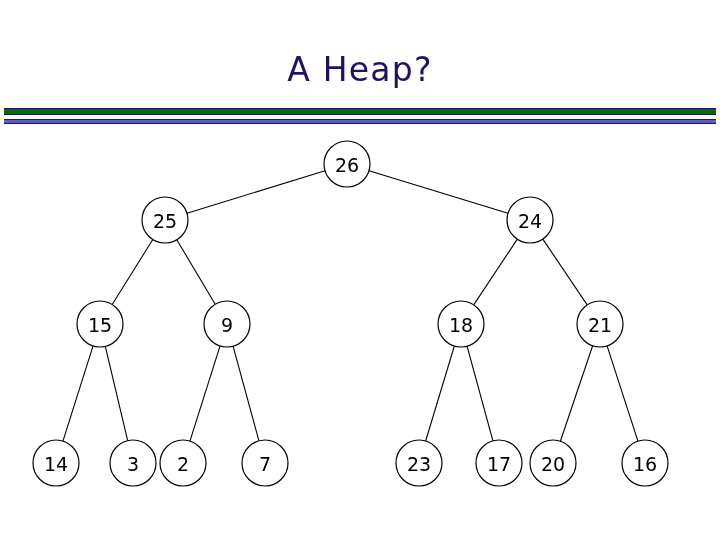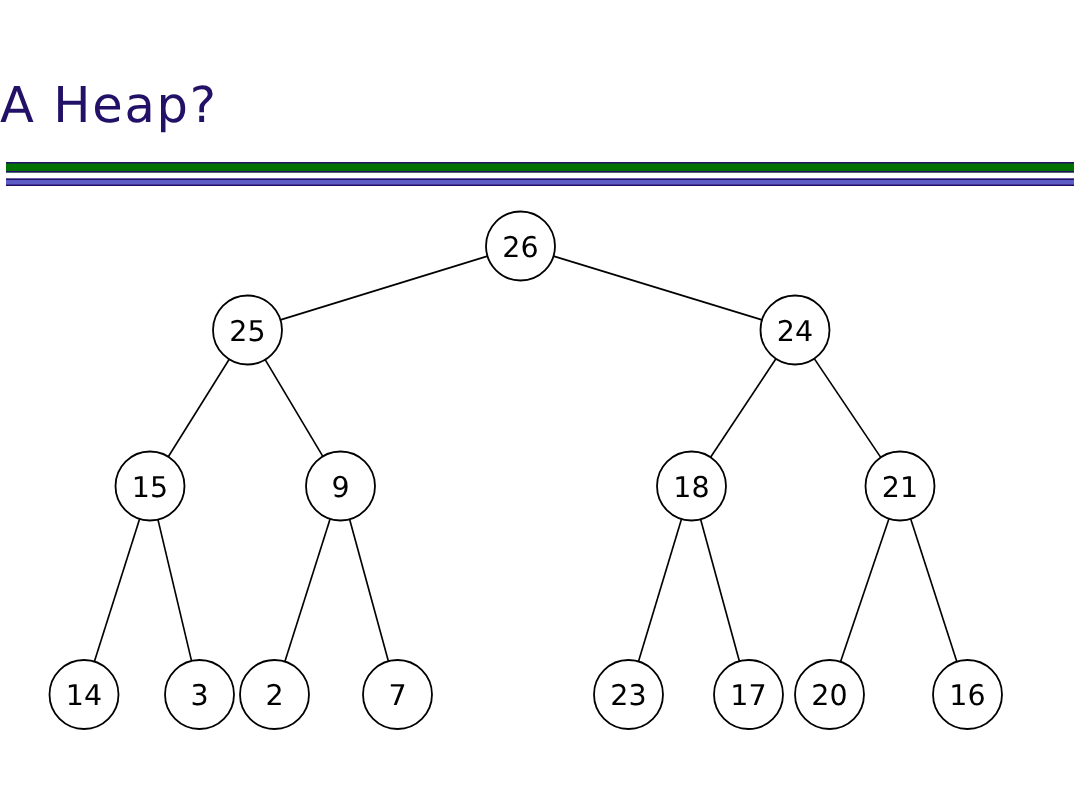--- a/index.html
+++ b/index.html
@@ -18,21 +18,21 @@
     background: #ffffff;
     overflow: hidden;
   }
 
   
   #slide-title {
     position: absolute;
     left: 0;
     top: 52px;
     width: 720px;
-    text-align: left;
+    text-align: center;
     font-family: "DejaVu Sans", sans-serif;
     font-size: 33px;
     font-weight: 500;
     letter-spacing: 1.2px;
     color: #221166;
     line-height: 1.1;
     white-space: nowrap;
   }
 
   

